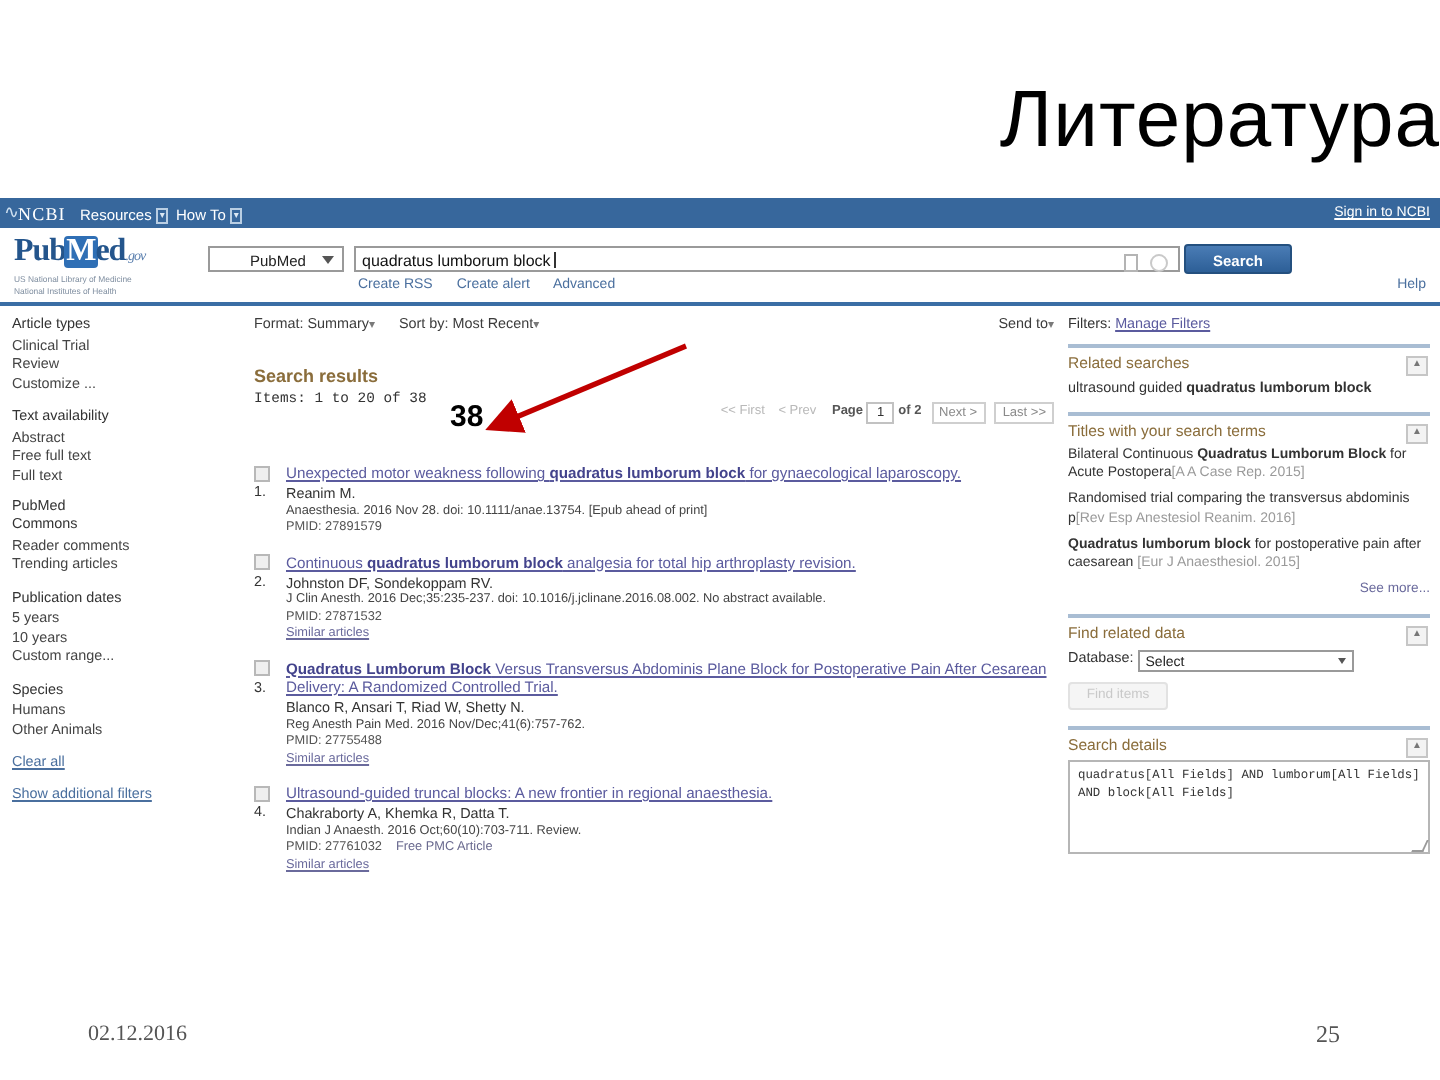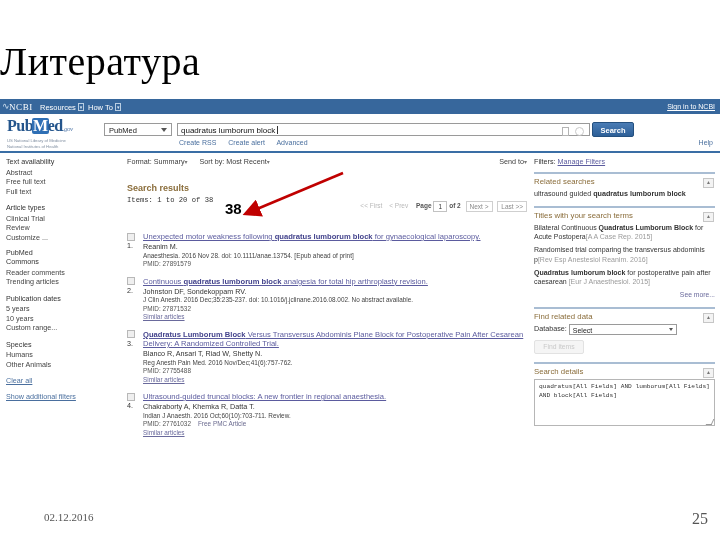--- a/index.html
+++ b/index.html
@@ -13,26 +13,26 @@
     position: relative;
     width: 720px; height: 540px;
     background: #fff;
     overflow: hidden;
   }
 
   
   .slide-title {
     position: absolute;
     top: 38px; left: 0; width: 720px;
-    text-align: left;
+    text-align: right;
     font-size: 40px;
     font-weight: 400;
     color: #000;
     letter-spacing: .5px;
-    font-family: Liberation Serif, serif;
+    font-family: Liberation Sans, sans-serif;
   }
 
   
   .shot {
     position: absolute;
     left: 0px; top: 99px;
     width: 720px; height: 412px;
     background: #fff;
     font-size: 7px;
     color: #222;
@@ -108,21 +108,21 @@
   }
 
   
   .db-select {
     position: absolute; left: 104px; top: 24px;
     width: 68px; height: 13px;
     border: 1px solid #9a9a9a;
     background: #fff;
     font-size: 7.5px;
     color: #222;
-    padding-left: 4px;
+    padding-left: 20px;
     line-height: 13px;
     box-sizing: border-box;
   }
   .db-select .arr {
     position: absolute; right: 4px; top: 4px;
     width: 0; height: 0;
     border-left: 3px solid transparent;
     border-right: 3px solid transparent;
     border-top: 4px solid #555;
   }
@@ -147,21 +147,21 @@
     border: 1px solid #b4b4b4;
     color: #b4b4b4; font-size: 5px;
   }
   .q-icon-b {
     position: absolute; right: 5px; top: 3px;
     width: 7px; height: 7px; border-radius: 50%;
     border: 1px solid #c9c9c9; color: #c9c9c9;
   }
   .search-btn {
     position: absolute; left: 592px; top: 23px;
-    width: 42px; height: 15px;
+    width: 54px; height: 15px;
     background: linear-gradient(#4a7cb5,#2d5f97);
     border: 1px solid #24507f;
     border-radius: 2px;
     color: #fff;
     font-size: 7.5px; font-weight: bold;
     text-align: center; line-height: 15px;
     box-sizing: border-box;
   }
   .sublinks {
     position: absolute; left: 179px; top: 40px;
@@ -340,23 +340,22 @@
   }
 
   
   .foot-date {
     position: absolute; left: 44px; top: 511px;
     font-size: 11px; color: #555;
     font-family: "Liberation Serif", serif;
   }
   .foot-page {
     position: absolute; left: 658px; top: 510px;
-    font-size: 16px; color: #555;
+    font-size: 12px; color: #555;
     font-family: "Liberation Serif", serif;
-    margin-left: 34px;
   }
 </style>
 </head>
 <body>
 
 <div id="slide">
 
   <div class="slide-title">Литература</div>
 
   <div class="shot">
@@ -391,30 +390,30 @@
     <div class="sublinks">
       <span>Create RSS</span>
       <span>Create alert</span>
       <span>Advanced</span>
     </div>
     <div class="help-link">Help</div>
     <div class="blue-rule"></div>
 
     <div class="lsb">
       <div class="lsb-group">
+        <div class="lsb-head">Article types</div>
+        <div class="lsb-item">Clinical Trial</div>
+        <div class="lsb-item">Review</div>
+        <div class="lsb-item">Customize ...</div>
+      </div>
+      <div class="lsb-group">
         <div class="lsb-head">Text availability</div>
         <div class="lsb-item">Abstract</div>
         <div class="lsb-item">Free full text</div>
         <div class="lsb-item">Full text</div>
-      </div>
-      <div class="lsb-group">
-        <div class="lsb-head">Article types</div>
-        <div class="lsb-item">Clinical Trial</div>
-        <div class="lsb-item">Review</div>
-        <div class="lsb-item">Customize ...</div>
       </div>
       <div class="lsb-group">
         <div class="lsb-head" style="line-height:8.6px;max-width:44px">PubMed Commons</div>
         <div class="lsb-item">Reader comments</div>
         <div class="lsb-item">Trending articles</div>
       </div>
       <div class="lsb-group">
         <div class="lsb-head">Publication dates</div>
         <div class="lsb-item">5 years</div>
         <div class="lsb-item">10 years</div>

